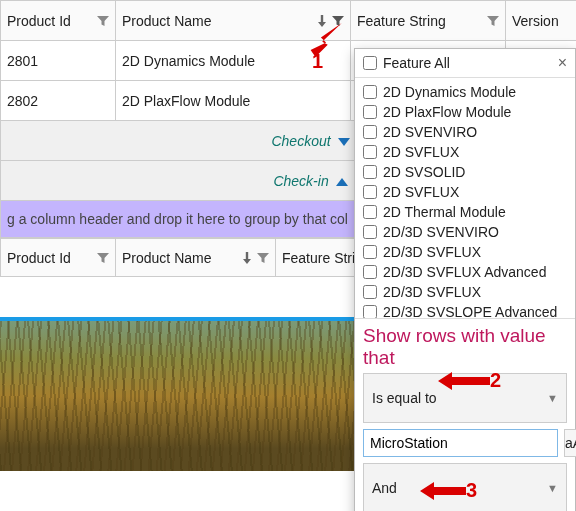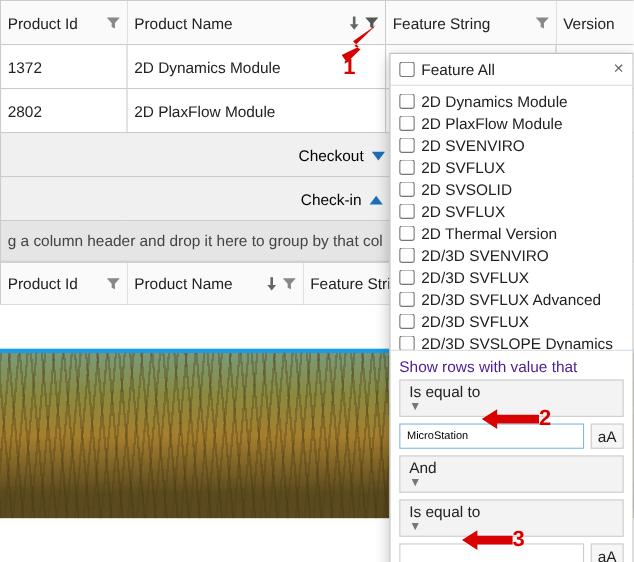--- a/index.html
+++ b/index.html
@@ -5,46 +5,46 @@
   * { box-sizing: border-box; margin: 0; padding: 0; font-family: "Segoe UI", Arial, sans-serif; }
   body { width: 576px; height: 511px; overflow: hidden; background: #fff; position: relative; font-size: 14px; color: #222; }
   .grid-wrap { width: 576px; position: relative; }
   table { border-collapse: collapse; width: 620px; table-layout: fixed; }
   th, td { border: 1px solid #ccc; padding: 8px 6px; text-align: left; background: #fff; vertical-align: middle; height: 40px; }
   th { background: #fafafa; font-weight: 400; position: relative; }
   .filter-icon { position: absolute; right: 6px; top: 50%; transform: translateY(-50%); color: #888; }
   .sort-icon { position: absolute; right: 22px; top: 50%; transform: translateY(-50%); color: #666; }
   .filter-icon svg, .sort-icon svg { display: block; }
   .action-row td { background: #f0f0f0; text-align: center; height: 40px; }
-  .link { color: #000000; cursor: pointer; }
+  .link { color: #0f766e; font-style: italic; cursor: pointer; }
   .tri-down { display: inline-block; width:0; height:0; border-left:6px solid transparent; border-right:6px solid transparent; border-top:8px solid #1a6fb8; vertical-align: middle; margin-left:3px;}
   .tri-up { display: inline-block; width:0; height:0; border-left:6px solid transparent; border-right:6px solid transparent; border-bottom:8px solid #1a6fb8; vertical-align: middle; margin-left:3px;}
-  .group-area { background:#e5e5e5; border:1px solid #ccc; border-top:none; padding:10px 6px; color:#444; }
+  .group-area { background:#c4b5fd; border:1px solid #ccc; border-top:none; padding:10px 6px; color:#444; }
   .grid2 th { height:38px; }
   .blue-bar { height:4px; background:#1a9be6; margin-top:40px;}
   .img-area { width:576px; height:150px; background:#6b6b3a; background-image:
      repeating-linear-gradient(95deg, rgba(80,60,20,0.35) 0 2px, transparent 2px 8px),
      repeating-linear-gradient(85deg, rgba(60,50,10,0.3) 0 2px, transparent 2px 10px),
      linear-gradient(to bottom, #7a9a7a 0%, #8a8a40 25%, #a57f2e 50%, #5b4a20 85%);
   }
   
   .popup { position:absolute; left:354px; top:48px; width:222px; background:#fff; border:1px solid #bbb; box-shadow:0 4px 12px rgba(0,0,0,0.25); z-index:50; }
   .popup-head { padding:6px 8px; border-bottom:1px solid #ddd; display:flex; align-items:center; justify-content:space-between;}
   .popup-head label { display:flex; align-items:center; gap:6px; }
   .close-x { cursor:pointer; color:#666; font-size:16px; line-height:1; }
   .check-list { max-height:240px; overflow:hidden; padding:4px 0 4px 8px; }
   .check-list label { display:flex; align-items:center; gap:6px; padding:2px 0; font-size:14px; }
   .check-list input[type=checkbox], .popup-head input[type=checkbox] { width:14px; height:14px; }
   .popup hr { border:none; border-top:1px solid #ddd; }
   .popup-section { padding:6px 8px; }
-  .sect-label { color:#4c1d95; margin-bottom:4px; font-size:14px; }
-  .combo { display:flex; justify-content:space-between; background:#f3f3f3; border:1px solid #ccc; padding:2px 8px; margin-bottom:6px; cursor:pointer;flex-direction:column; }
+  .sect-label { color:#be185d; margin-bottom:4px; font-size:19px; }
+  .combo { display:flex; align-items:center; justify-content:space-between; background:#f3f3f3; border:1px solid #ccc; padding:16px 8px; margin-bottom:6px; cursor:pointer; }
   .combo .caret { color:#777; font-size:11px; }
   .row-input { display:flex; gap:6px; margin-bottom:6px;}
-  .txt { flex:1; border:1px solid #7fb8e6; padding:5px 6px; font-size:10px; outline:none; }
+  .txt { flex:1; border:1px solid #7fb8e6; padding:5px 6px; font-size:14px; outline:none; }
   .txt.plain { border-color:#ccc; }
   .aa { width:30px; border:1px solid #ccc; background:#f6f6f6; display:flex; align-items:center; justify-content:center; cursor:pointer; }
   
   .anno { position:absolute; z-index:100; pointer-events:none; }
   .arrow-shape { fill:#d90000; }
   .anno-label { color:#d90000; font-weight:700; font-size:20px; }
 </style>
 </head>
 <body>
 
@@ -88,21 +88,21 @@
             </span>
       </th>
       <th>
         <span>Version</span>
         
       </th>
     </tr>
   </thead>
   <tbody>
     <tr>
-      <td>1372</td>
+      <td>2801</td>
       <td>2D Dynamics Module</td>
       <td></td>
       <td></td>
     </tr>
     <tr>
       <td>2802</td>
       <td>2D PlaxFlow Module</td>
       <td></td>
       <td></td>
     </tr>
@@ -189,41 +189,41 @@
       <label>
         <input type="checkbox" style="">
         <span>2D SVSOLID</span>
       </label>
       <label>
         <input type="checkbox" style="">
         <span>2D SVFLUX</span>
       </label>
       <label>
         <input type="checkbox" style="">
-        <span>2D Thermal Version</span>
+        <span>2D Thermal Module</span>
       </label>
       <label>
         <input type="checkbox" style="">
         <span>2D/3D SVENVIRO</span>
       </label>
       <label>
         <input type="checkbox" style="">
         <span>2D/3D SVFLUX</span>
       </label>
       <label>
         <input type="checkbox" style="">
         <span>2D/3D SVFLUX Advanced</span>
       </label>
       <label>
         <input type="checkbox" style="">
         <span>2D/3D SVFLUX</span>
       </label>
       <label>
         <input type="checkbox" style="">
-        <span>2D/3D SVSLOPE Dynamics</span>
+        <span>2D/3D SVSLOPE Advanced</span>
       </label>
     </div>
   <hr>
   <div class="popup-section">
     <div class="sect-label">Show rows with value that</div>
     <div class="combo">
       <span>Is equal to</span>
         <span class="caret">▼</span>
     </div>
     <div class="row-input">

